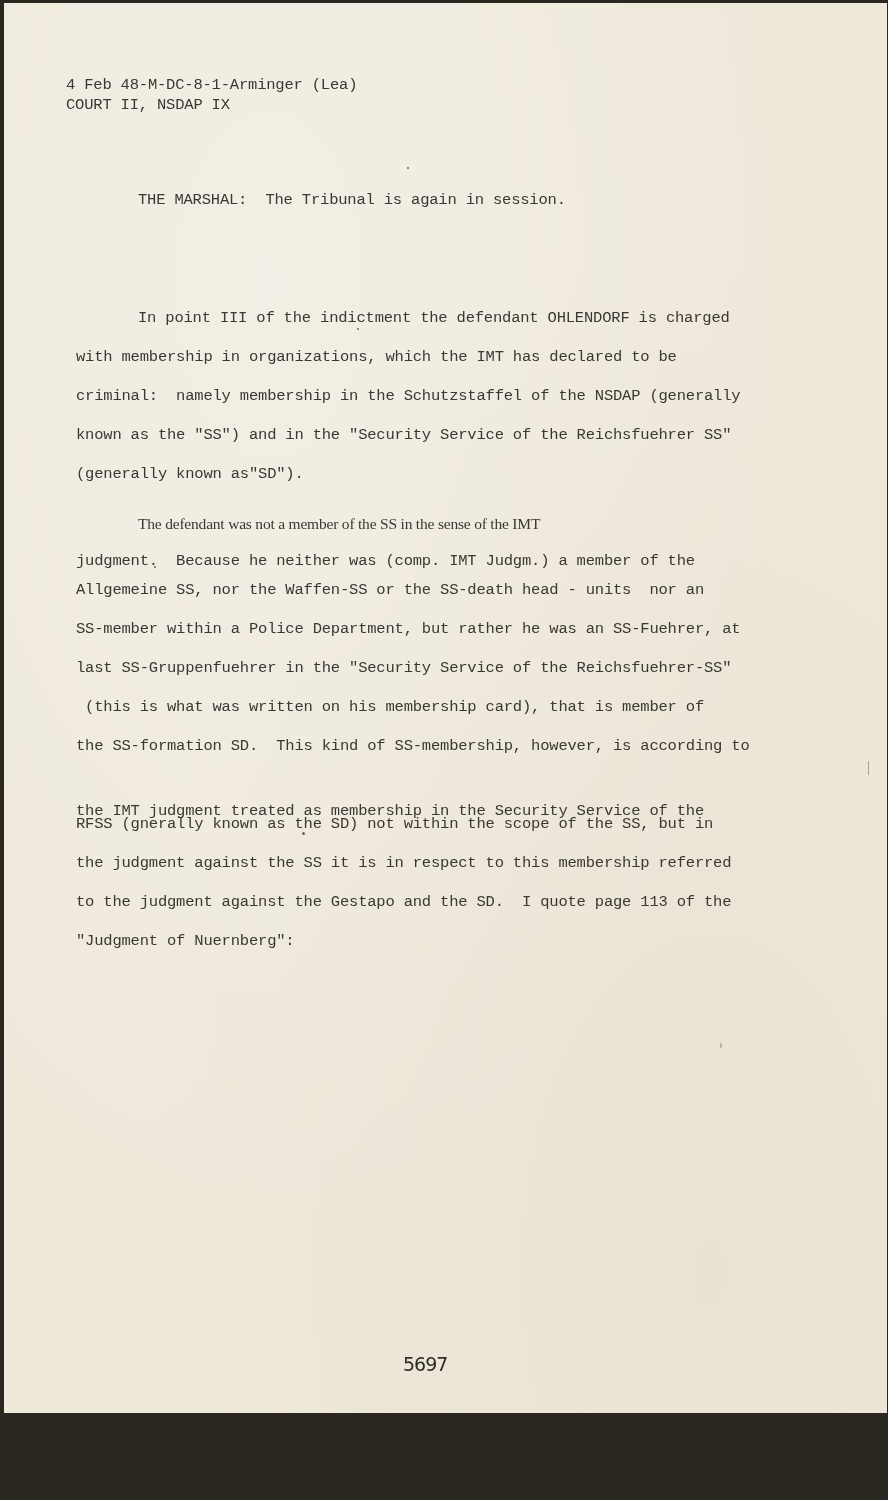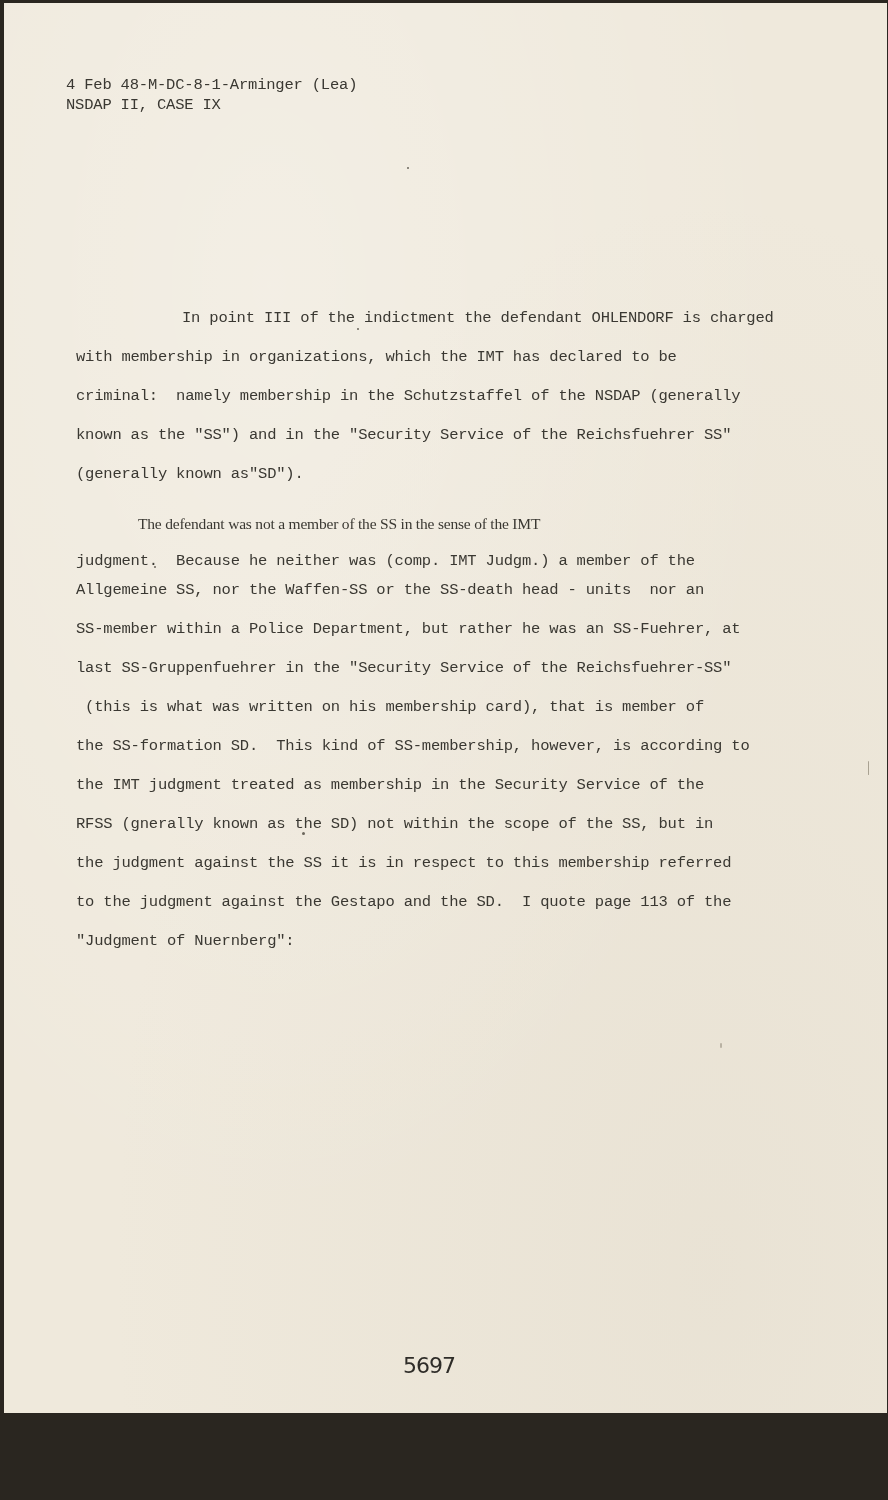--- a/index.html
+++ b/index.html
@@ -35,56 +35,57 @@
     .header-line { left: 62px; }
     .h1 { top: 73px; }
     .h2 { top: 93px; }
     .line { left: 72px; }
     .indent { left: 134px; }
     .page-number {
       position: absolute;
       left: 399px;
       top: 1350px;
       font-family: "DejaVu Sans", sans-serif;
-      font-size: 22px;
+      font-size: 19px;
       color: #2e2c28;
       letter-spacing: -1px;
     }
     .speck {
       position: absolute;
       background: #6b665c;
       border-radius: 50%;
     }
   </style>
 </head>
 <body>
 
 <div class="page">
 
   <div class="tw header-line h1">4 Feb 48-M-DC-8-1-Arminger (Lea)</div>
-  <div class="tw header-line h2">NSDAP II, CASE IX</div>
+  <div class="tw header-line h2">COURT II, NSDAP IX</div>
 
+  <div class="tw indent" style="top:188px;">THE MARSHAL:  The Tribunal is again in session.</div>
 
   <div>
-    <div class="tw indent" style="top:306px;margin-left:44px;">In point III of the indictment the defendant OHLENDORF is charged</div>
+    <div class="tw indent" style="top:306px;">In point III of the indictment the defendant OHLENDORF is charged</div>
     <div class="tw line" style="top:345px;">with membership in organizations, which the IMT has declared to be</div>
     <div class="tw line" style="top:384px;">criminal:  namely membership in the Schutzstaffel of the NSDAP (generally</div>
     <div class="tw line" style="top:423px;">known as the "SS") and in the "Security Service of the Reichsfuehrer SS"</div>
     <div class="tw line" style="top:462px;">(generally known as"SD").</div>
   </div>
 
   <div>
     <div class="tw indent" style="top:512px;font-family:Liberation Serif, serif;">The defendant was not a member of the SS in the sense of the IMT</div>
     <div class="tw line" style="top:549px;">judgment.  Because he neither was (comp. IMT Judgm.) a member of the</div>
     <div class="tw line" style="top:578px;">Allgemeine SS, nor the Waffen-SS or the SS-death head - units  nor an</div>
     <div class="tw line" style="top:617px;">SS-member within a Police Department, but rather he was an SS-Fuehrer, at</div>
     <div class="tw line" style="top:656px;">last SS-Gruppenfuehrer in the "Security Service of the Reichsfuehrer-SS"</div>
     <div class="tw line" style="top:695px;"> (this is what was written on his membership card), that is member of</div>
     <div class="tw line" style="top:734px;">the SS-formation SD.  This kind of SS-membership, however, is according to</div>
-    <div class="tw line" style="top:773px;">the IMT judgment treated as membership in the Security Service of the</div>
+    <div class="tw line" style="top:799px;">the IMT judgment treated as membership in the Security Service of the</div>
     <div class="tw line" style="top:812px;">RFSS (gnerally known as the SD) not within the scope of the SS, but in</div>
     <div class="tw line" style="top:851px;">the judgment against the SS it is in respect to this membership referred</div>
     <div class="tw line" style="top:890px;">to the judgment against the Gestapo and the SD.  I quote page 113 of the</div>
     <div class="tw line" style="top:929px;">"Judgment of Nuernberg":</div>
   </div>
 
   <div class="page-number">5697</div>
 
   <div class="speck" style="left:403px;top:164px;width:2px;height:2px;"></div>
   <div class="speck" style="left:353px;top:325px;width:2px;height:2px;"></div>

